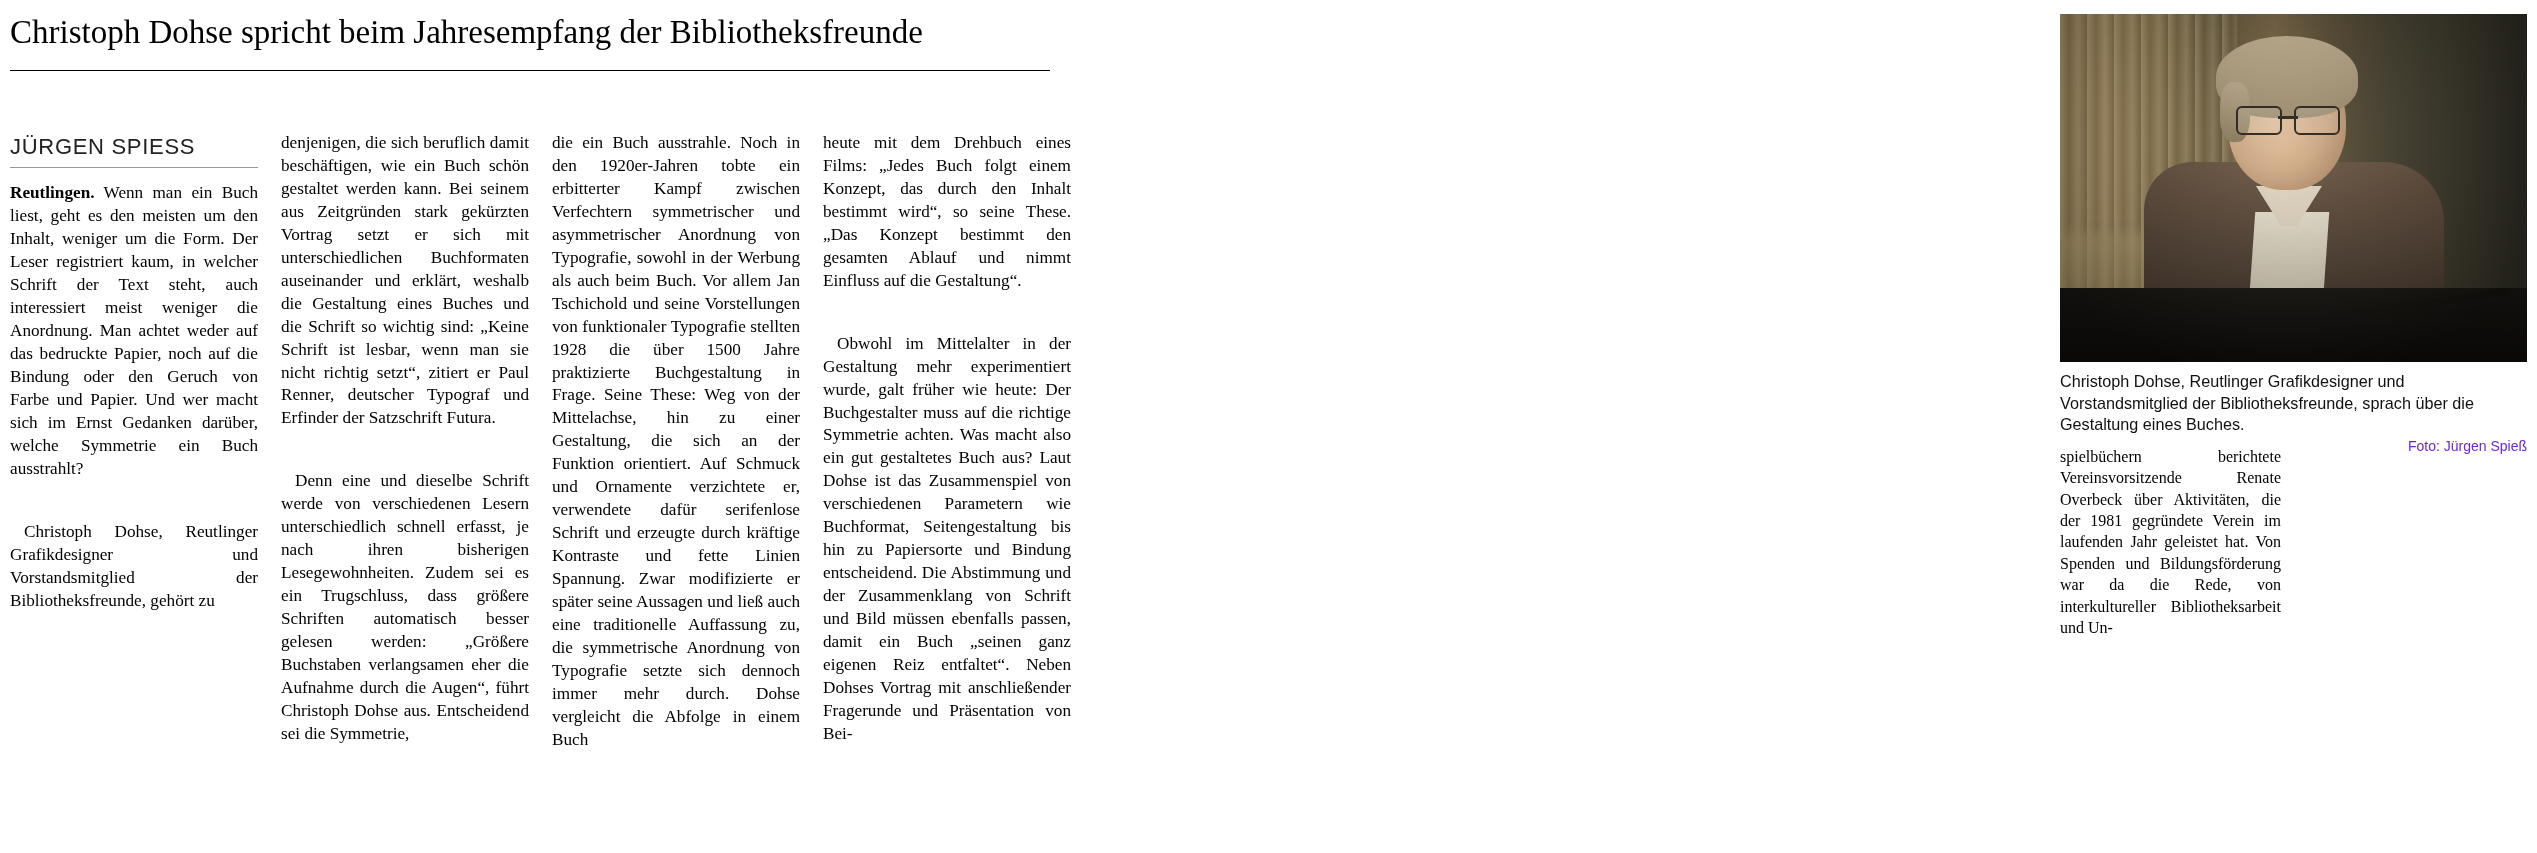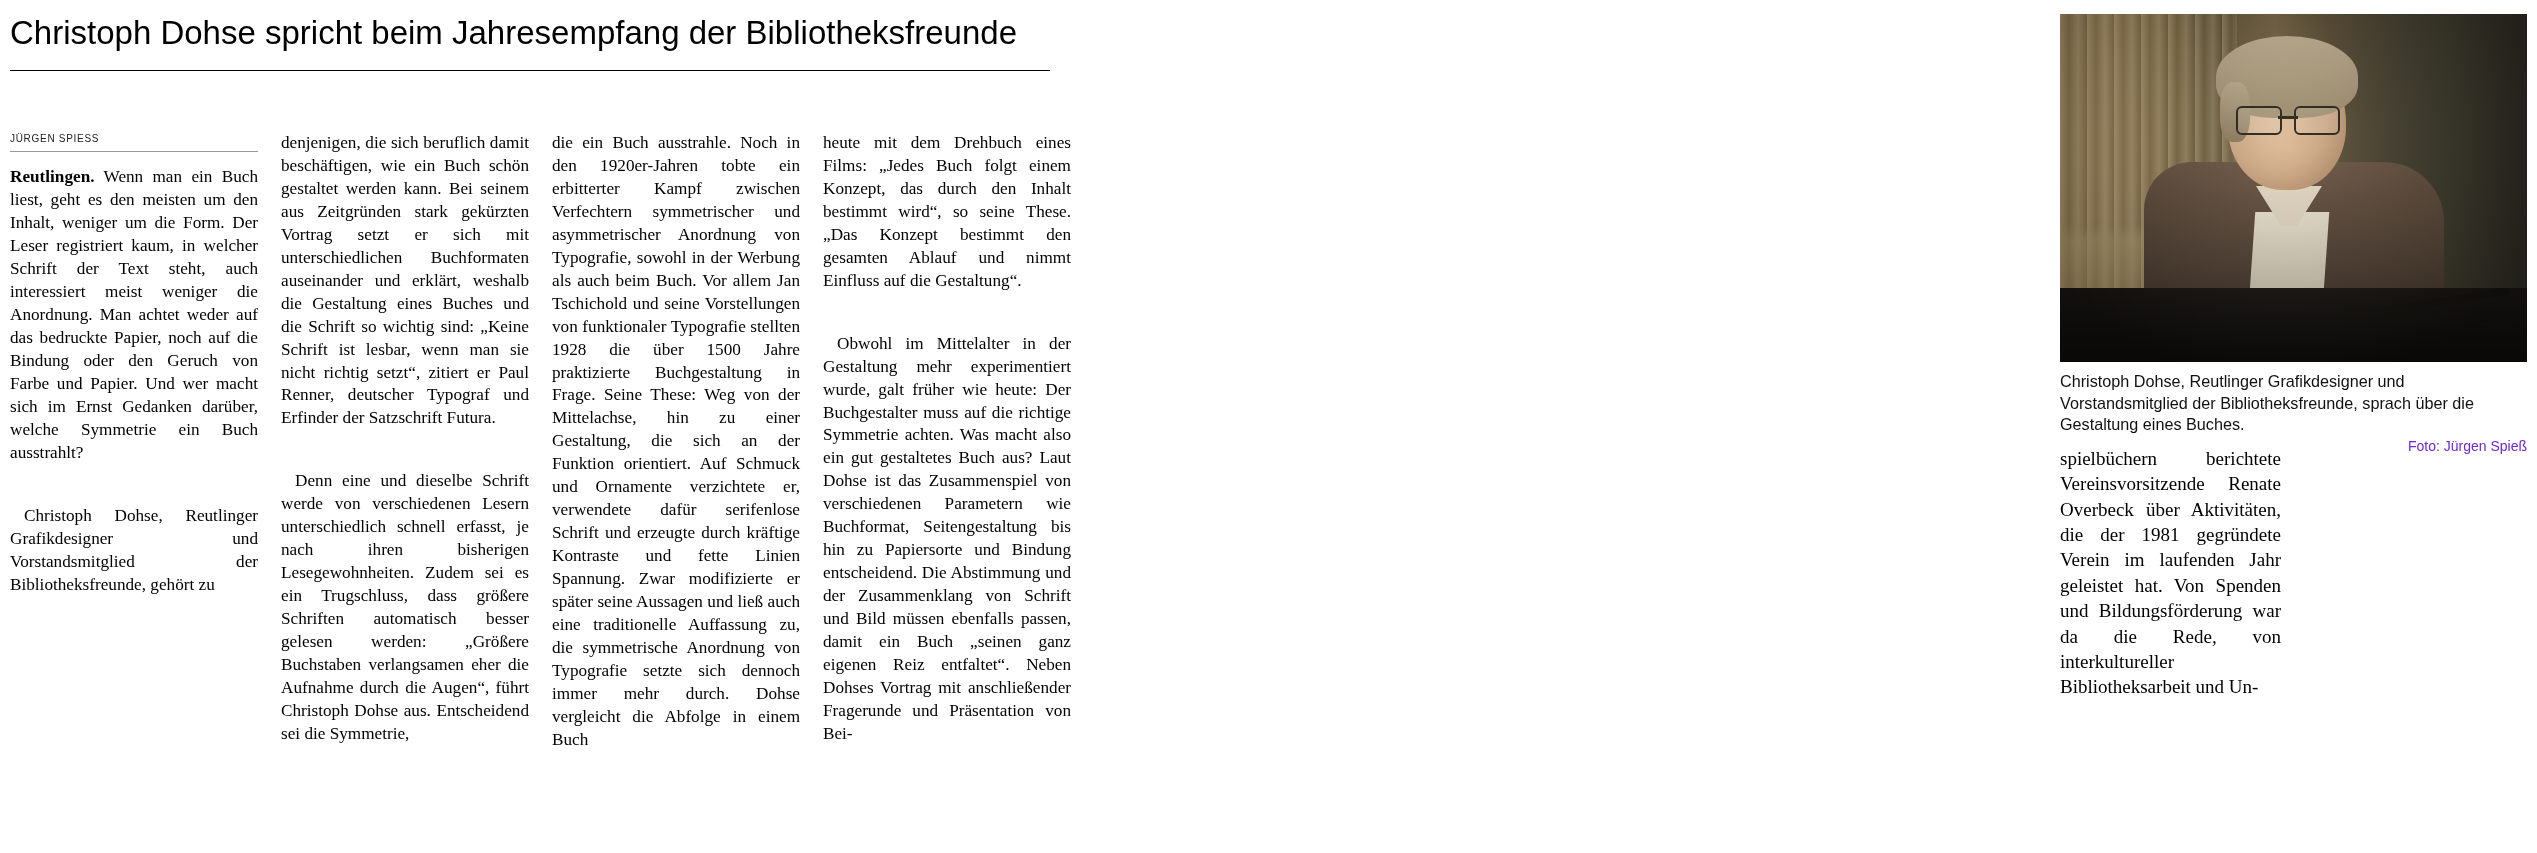--- a/index.html
+++ b/index.html
@@ -27,21 +27,21 @@
     font-family: "Liberation Sans", sans-serif;
     font-weight: bold;
     font-size: 68px;
     line-height: 1.0;
     letter-spacing: -1.5px;
     margin: 4px 0 0 0;
     padding-top: 4px;
     color: #000;
   }
   .subhead {
-    font-family: Liberation Sans, sans-serif;
+    font-family: Liberation Serif, serif;
     font-weight: normal;
     font-size: 33px;
     line-height: 1.15;
     margin: 14px 0 0 0;
     color: #000;
   }
   .head-rule {
     border: 0;
     border-top: 1px solid #000;
     margin: 18px 0 0 0;
@@ -78,21 +78,21 @@
     font-family: "Liberation Sans", sans-serif;
     font-weight: bold;
     font-size: 17.4px;
     line-height: 1.36;
     text-align: left;
     hyphens: auto;
     margin: 0 0 26px 0;
   }
   .byline {
     font-family: "Liberation Sans", sans-serif;
-    font-size: 10px;
+    font-size: 22px;
     letter-spacing: 0.7px;
     color: #222;
     margin: 0 0 6px 0;
   }
   .byline-rule {
     border: 0;
     border-top: 1px solid #999;
     margin: 0 0 14px 0;
   }
   .dateline {
@@ -229,21 +229,21 @@
   .bottom-cols {
     position: absolute;
     top: 432px;
     left: 2060px;
     width: 477px;
     display: flex;
   }
   .bcol {
     width: 221px;
     margin-right: 21px;
-    font-size: 19px;
+    font-size: 16px;
     line-height: 1.335;
     text-align: justify;
     hyphens: auto;
   }
   .bcol:last-child { margin-right: 0; }
   .bcol p { margin: 0; }
 </style>
 </head>
 <body>
 

